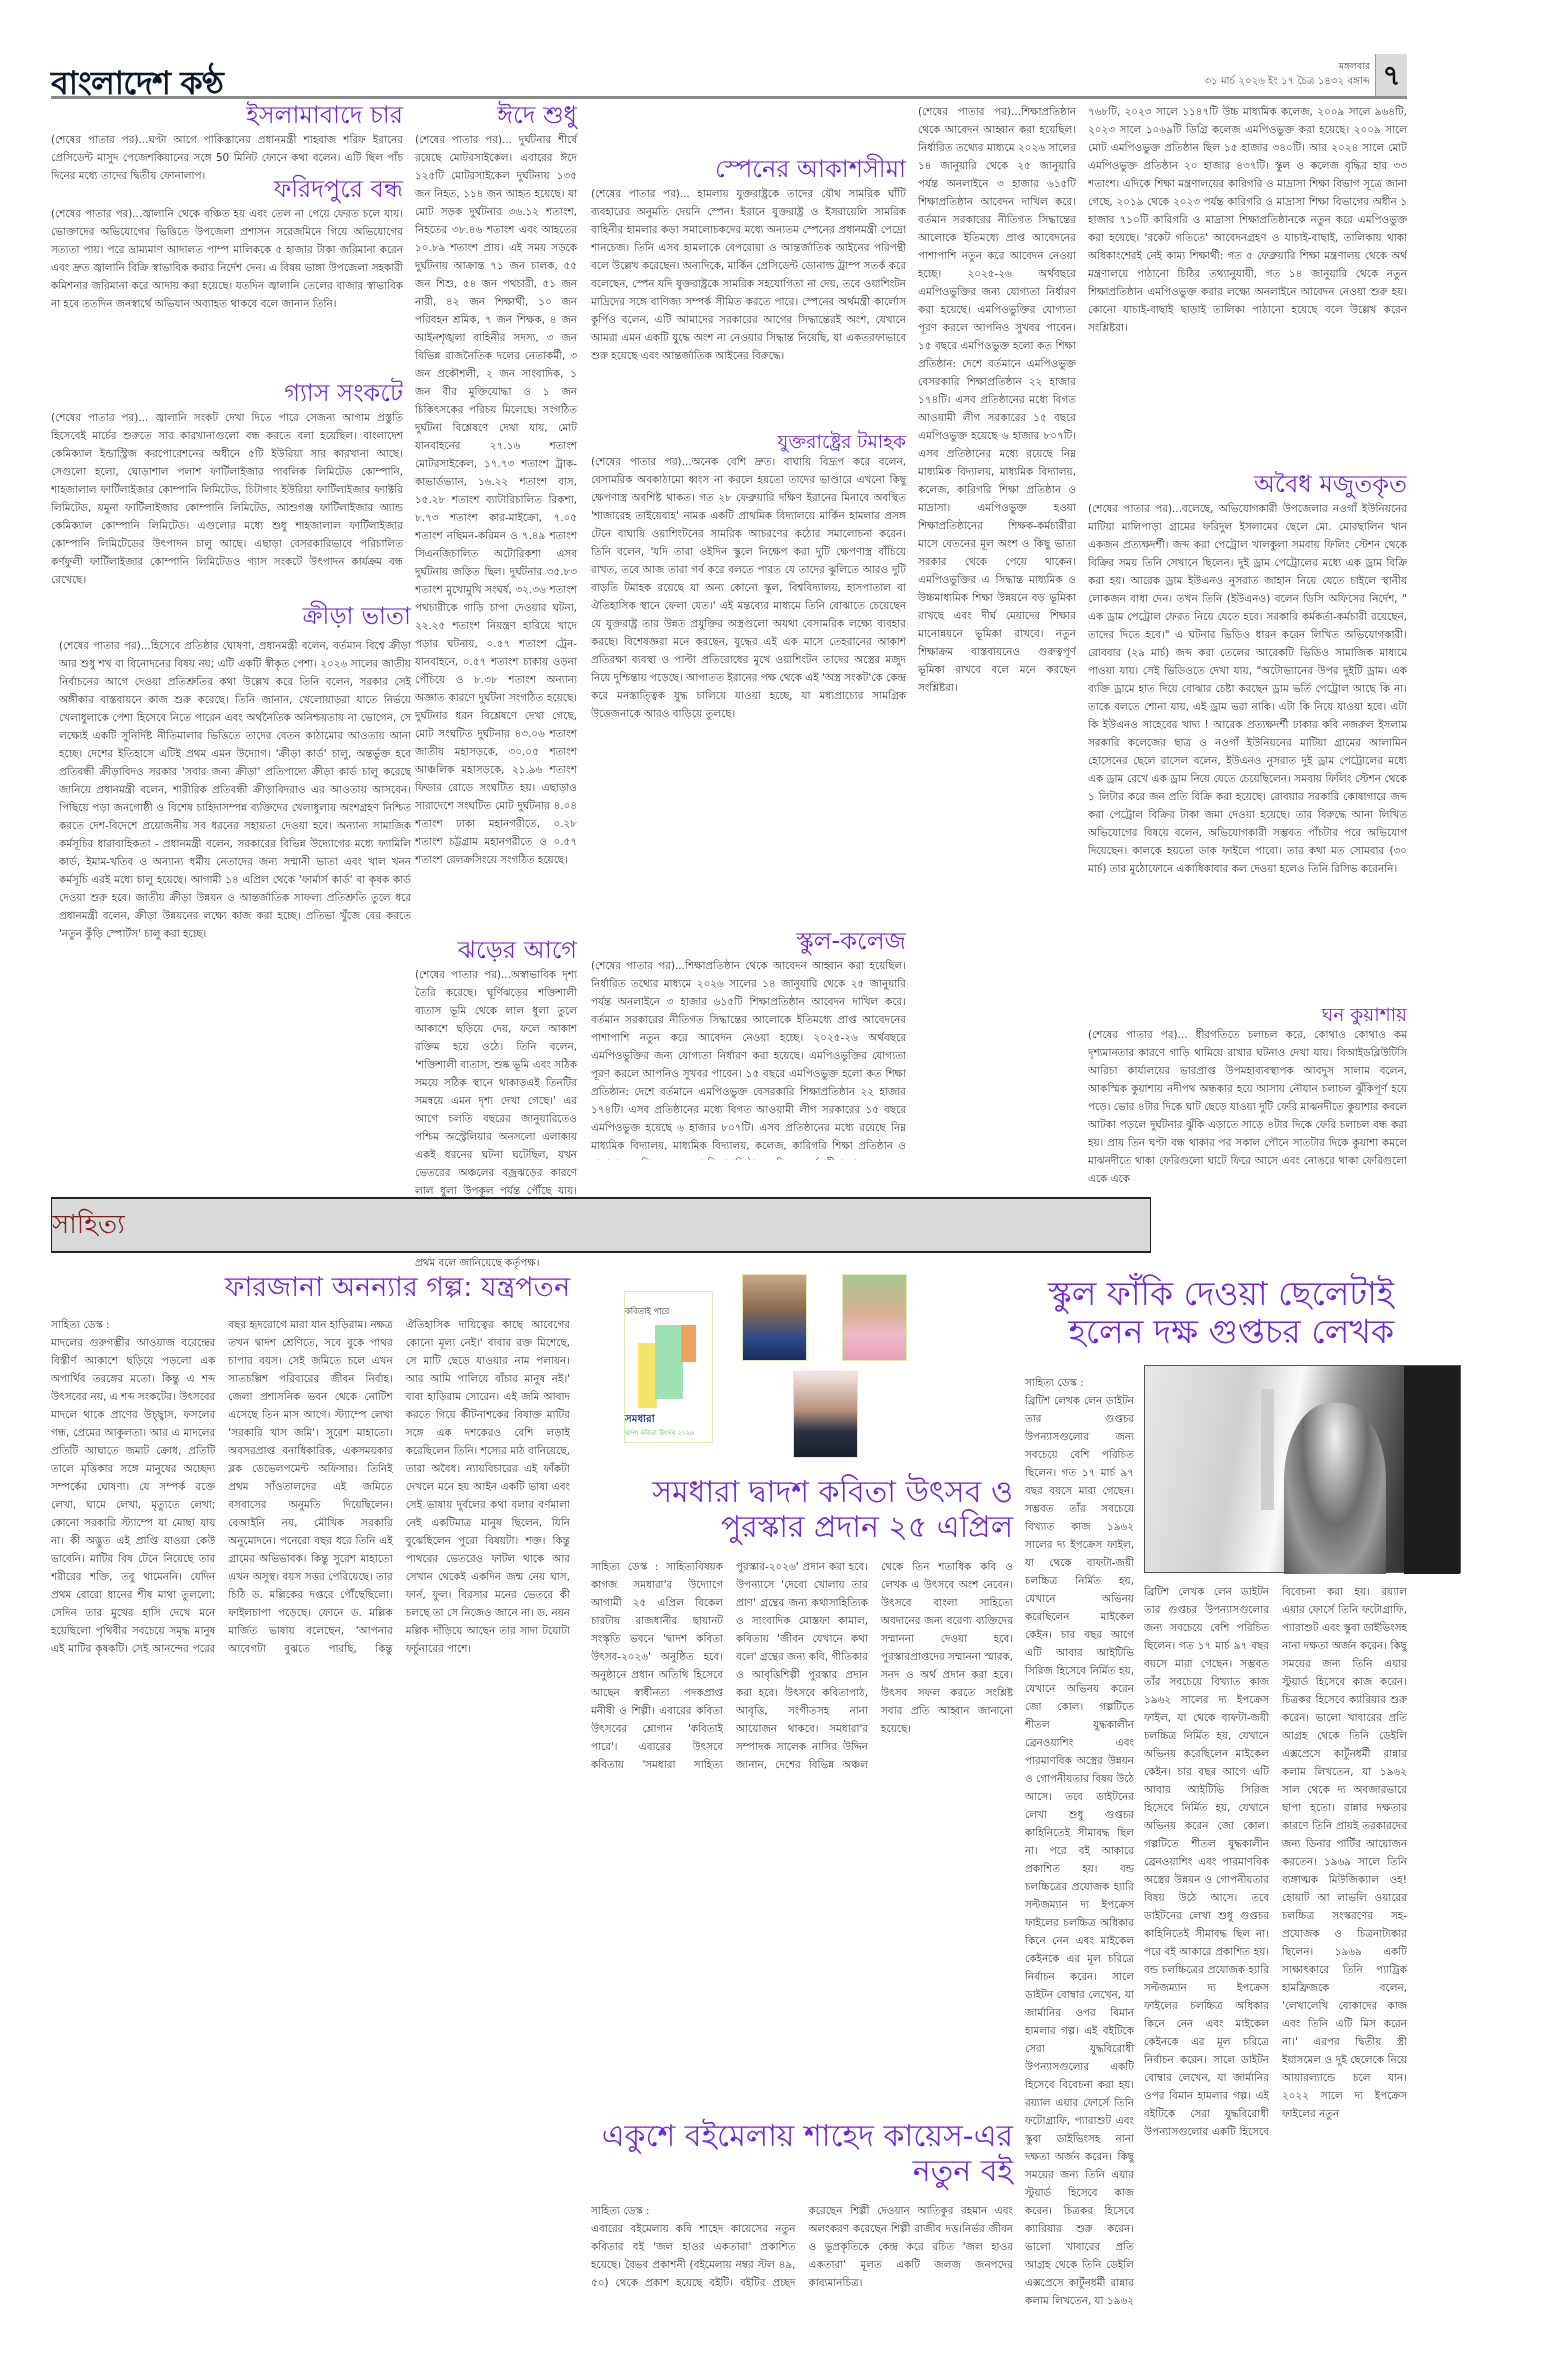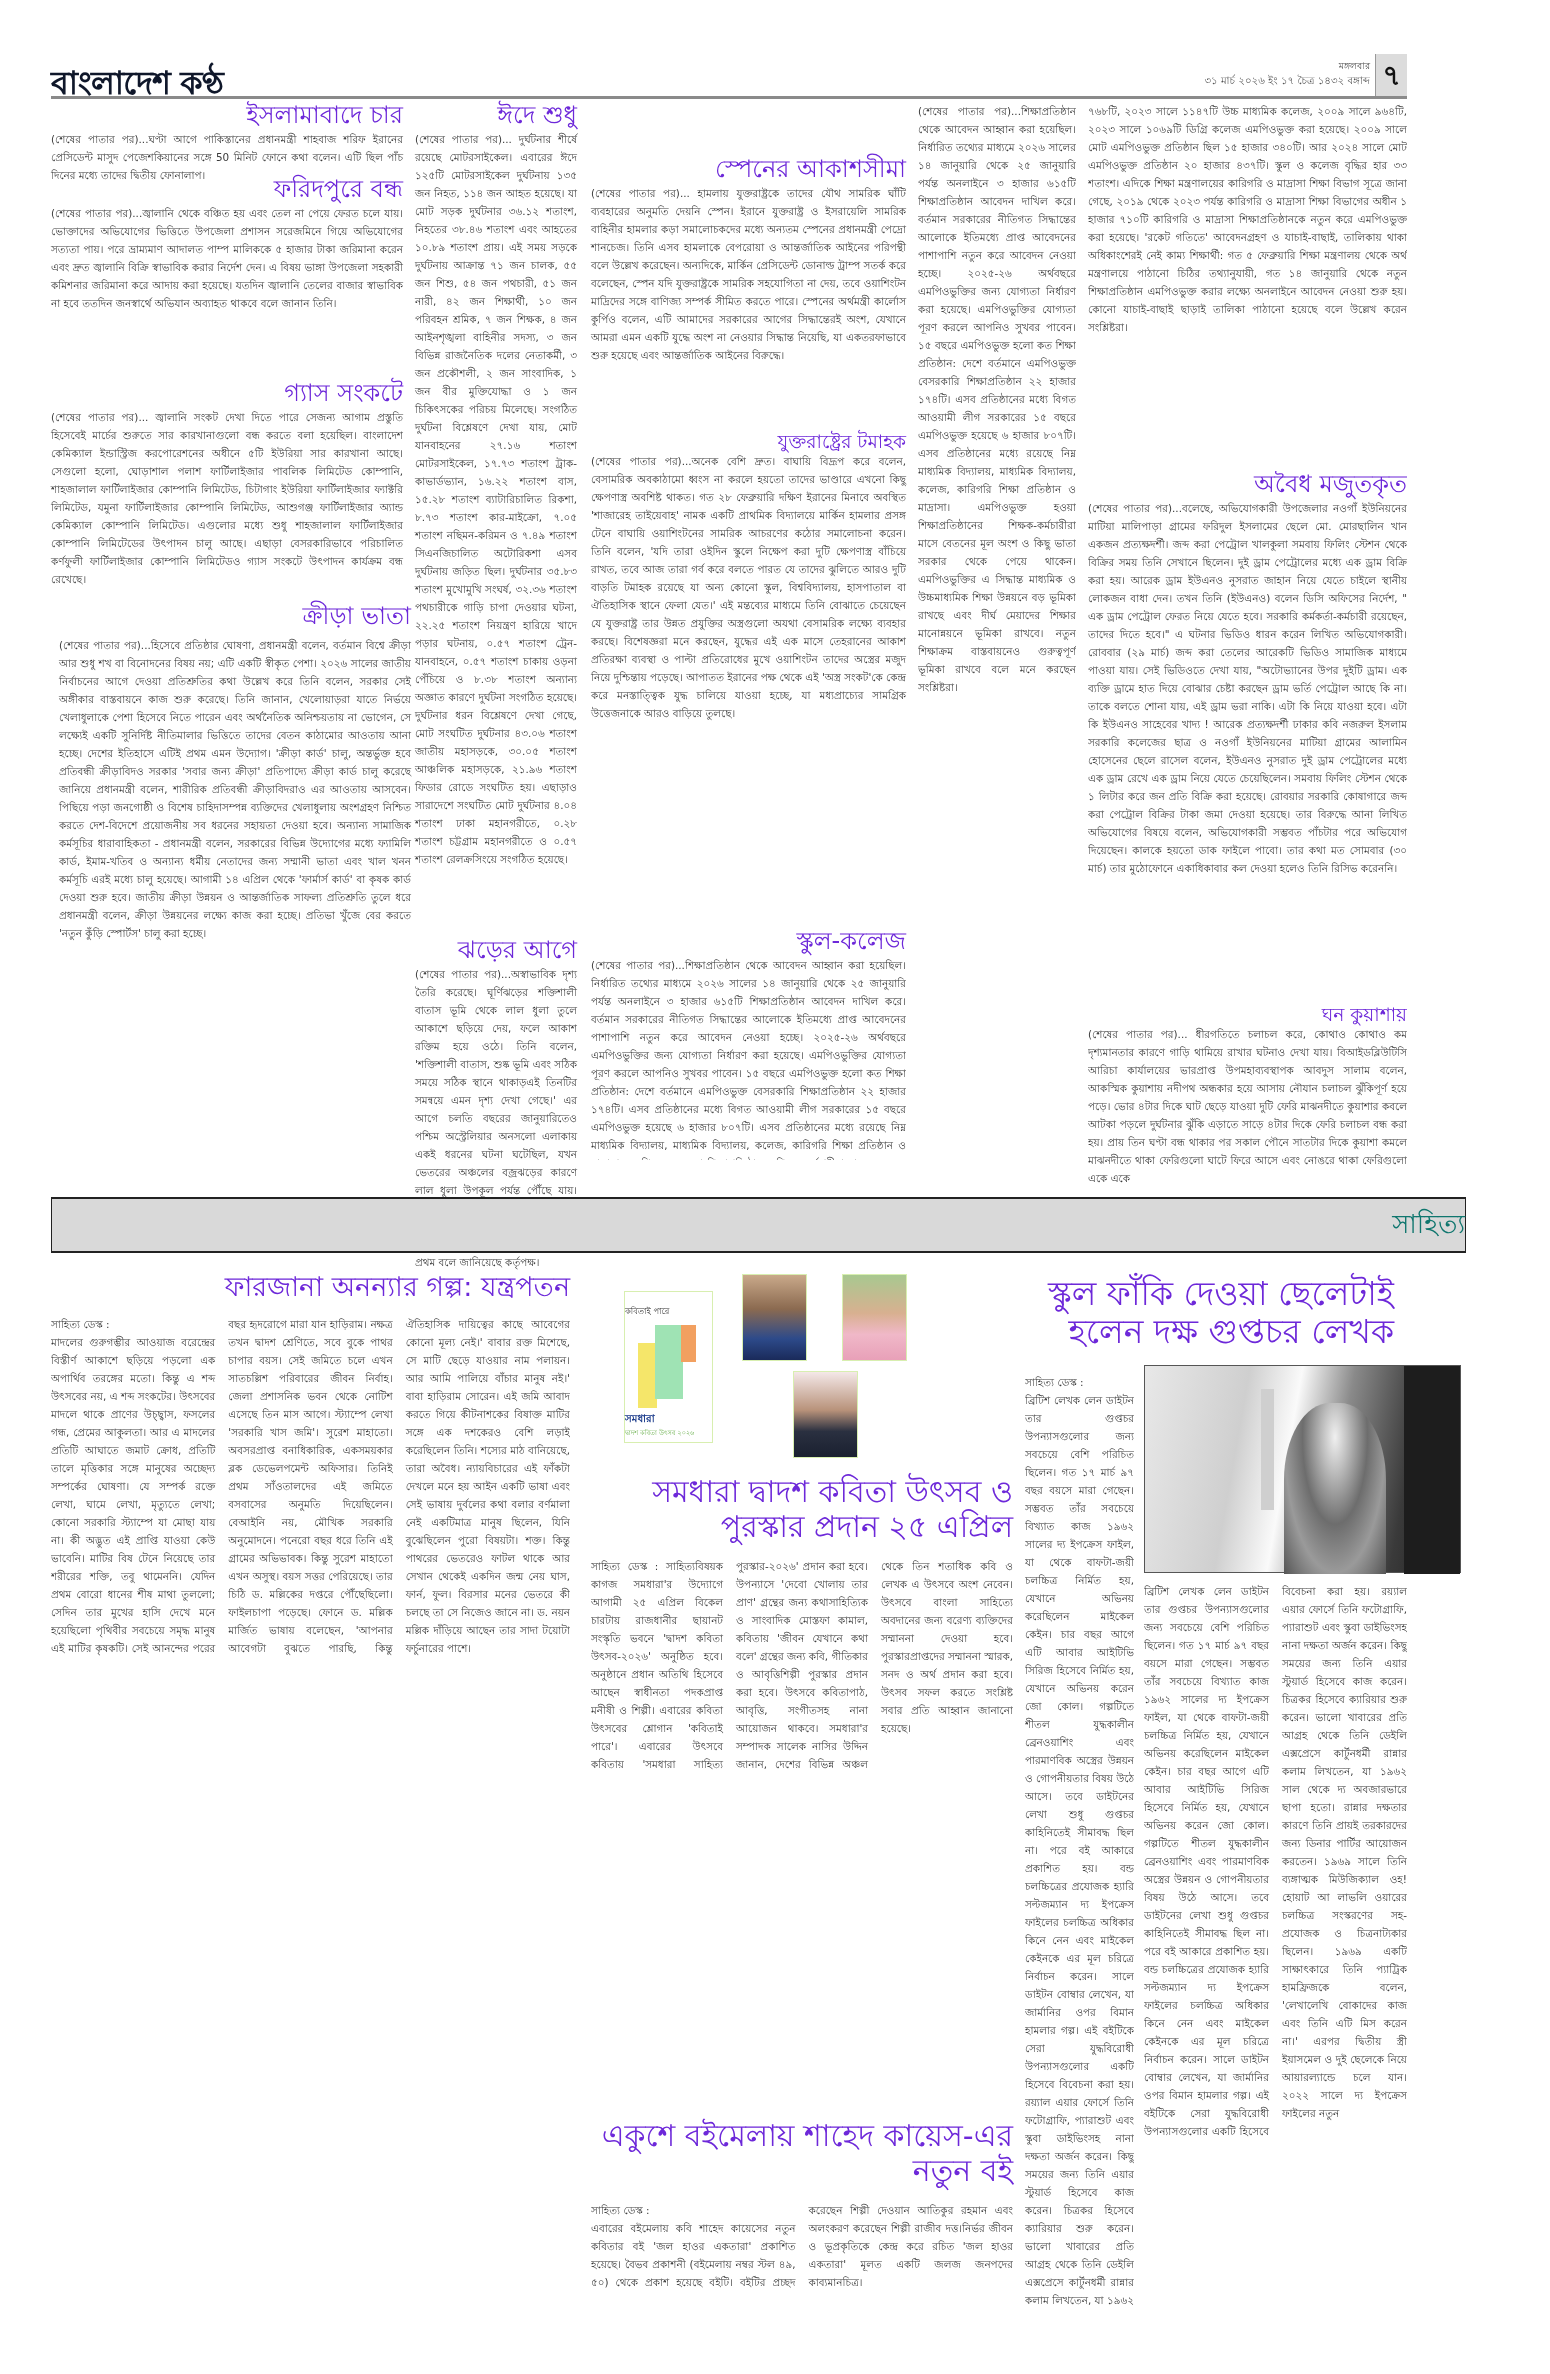--- a/index.html
+++ b/index.html
@@ -16,21 +16,21 @@
   .article { position: absolute; }
   .headline { font-family: "DejaVu Sans", sans-serif; text-align: right; color: #6d28d9; font-weight: normal; line-height: 1.15; }
   .h-md { font-size: 24px; }
   .h-sm { font-size: 18.6px; }
   .h-lg { font-size: 27px; }
   .body-text { font-size: 10.4px; line-height: 18px; text-align: justify; color: #3a3a3a; }
   .cols2 { column-count: 2; column-gap: 13px; }
   .cols3 { column-count: 3; column-gap: 13px; }
   .byline { font-size: 10.4px; line-height: 18px; color: #3a3a3a; }
 
-  .section-banner { position: absolute; left: 51px; top: 1197px; width: 1415px; height: 56px; background: #d9d9d9; border-top: 2.8px solid #222; border-bottom: 2.8px solid #222; border-left: 1.9px solid #222; border-right: 1.9px solid #222; text-align: right; font-size: 26px; line-height: 50px; color: #0f766e; }
+  .section-banner { position: absolute; left: 51px; top: 1197px; width: 1100px; height: 56px; background: #d9d9d9; border-top: 2.8px solid #222; border-bottom: 2.8px solid #222; border-left: 1.9px solid #222; border-right: 1.9px solid #222; text-align: left; font-size: 26px; line-height: 50px; color: #7f1d1d; }
 
   .photo { position: absolute; border: 1.9px solid #d8efb0; overflow: hidden; }
   .poster { position: absolute; left: 624px; top: 1291px; width: 89px; height: 152px; border: 1.9px solid #d8efb0; background: #fff; text-align: left; }
   .poster .tag { font-size: 8.3px; margin-top: 13px; color: #333; }
   .poster .shape { position: relative; width: 61px; height: 83px; margin: 5.6px auto 0; }
   .poster .s1 { position: absolute; left: 0; top: 18.6px; width: 18.6px; height: 65px; background: #f5e66a; }
   .poster .s2 { position: absolute; left: 16.7px; top: 0; width: 28px; height: 74px; background: #9fe3b4; }
   .poster .s3 { position: absolute; left: 43px; top: 0; width: 15px; height: 37px; background: #f2a060; }
   .poster .brand { font-size: 10.2px; font-weight: bold; color: #1a3a8a; margin-top: 3.7px; }
   .poster .sub { font-size: 6.5px; color: #6ab04c; }

